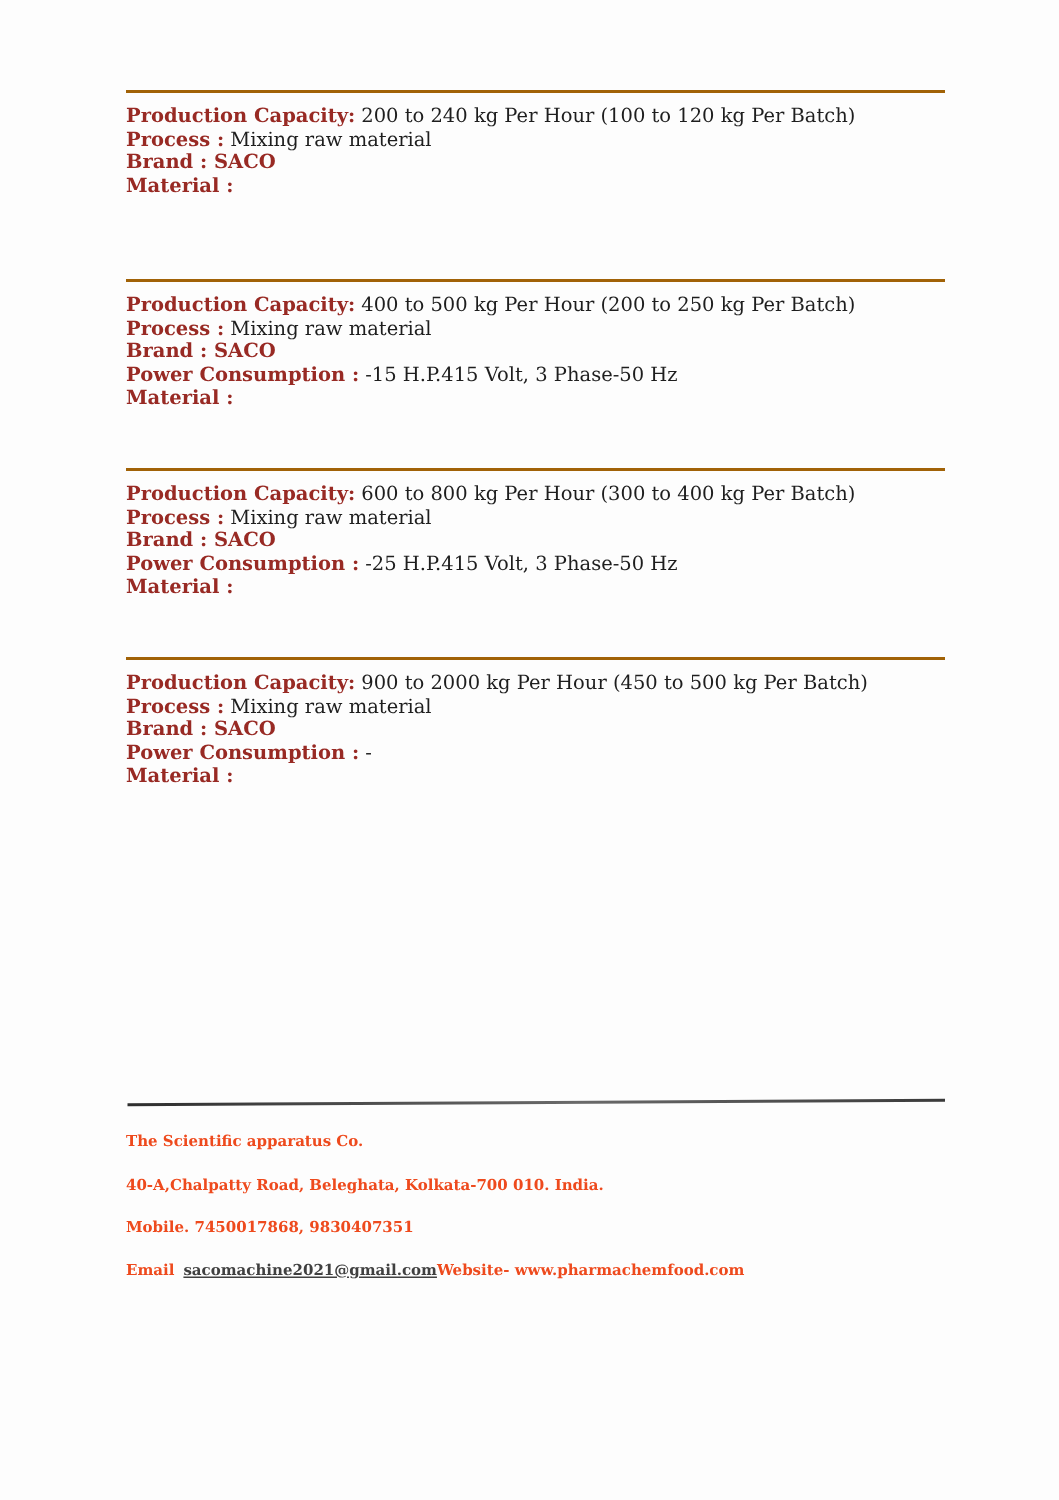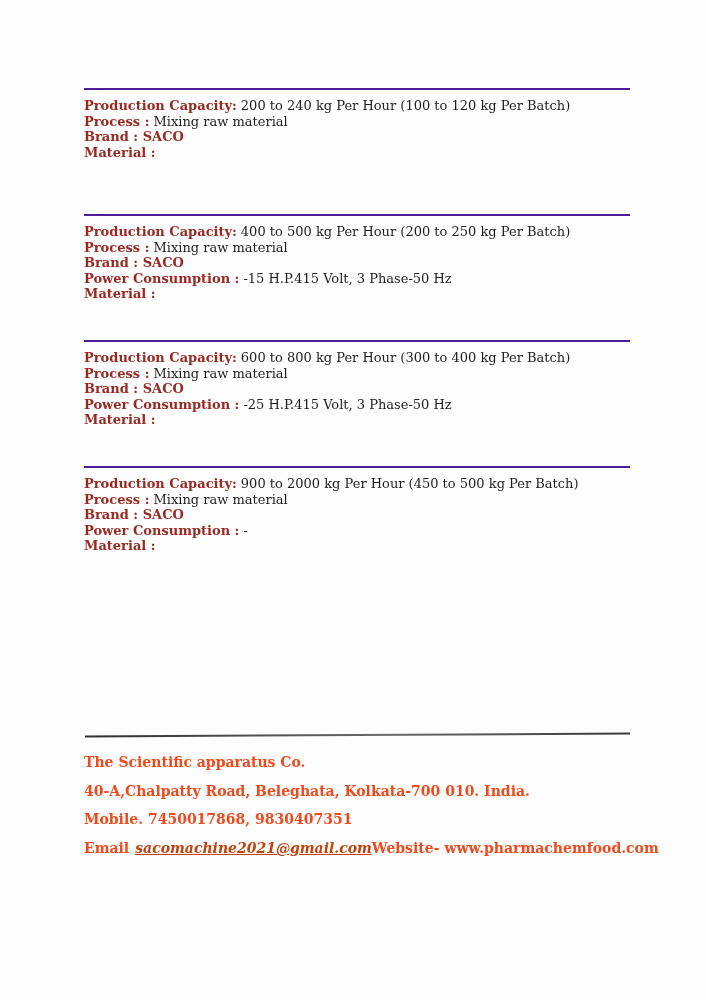--- a/index.html
+++ b/index.html
@@ -12,23 +12,22 @@
     width: 706px;
     height: 1000px;
     background: #fdfdfd;
     font-family: "DejaVu Serif", "Liberation Serif", serif;
     overflow: hidden;
   }
   .product-block {
     position: absolute;
     left: 84px;
     width: 546px;
-    border-top: 2px solid #4c1d95;
+    border-top: 2px solid #a16207;
     padding-top: 8px;
-    margin-top: 28px;
   }
   .spec-row {
     font-size: 13px;
     line-height: 15.6px;
     white-space: nowrap;
   }
   .lbl {
     color: #982a24;
     font-weight: bold;
     margin-right: 4px;
@@ -45,32 +44,31 @@
     background: linear-gradient(90deg, #2e2e2e, #6a6a6a 55%, #3a3a3a);
     transform: rotate(-0.3deg);
   }
   .footer {
     position: absolute;
     left: 84px;
     top: 754px;
     width: 580px;
     color: #ee4a1d;
     font-weight: bold;
-    font-size: 14px;
+    font-size: 10px;
   }
   .footer-line {
     line-height: 16.5px;
     margin-bottom: 12px;
     white-space: nowrap;
   }
   .email-link {
-    color: #c2410c;
+    color: #404040;
     text-decoration: underline;
     margin-left: 6px;
-    font-style: italic;
   }
   .website {
   }
 </style>
 </head>
 <body>
 
 <div class="page">
 
   <section class="product-block" style="top:60px">

